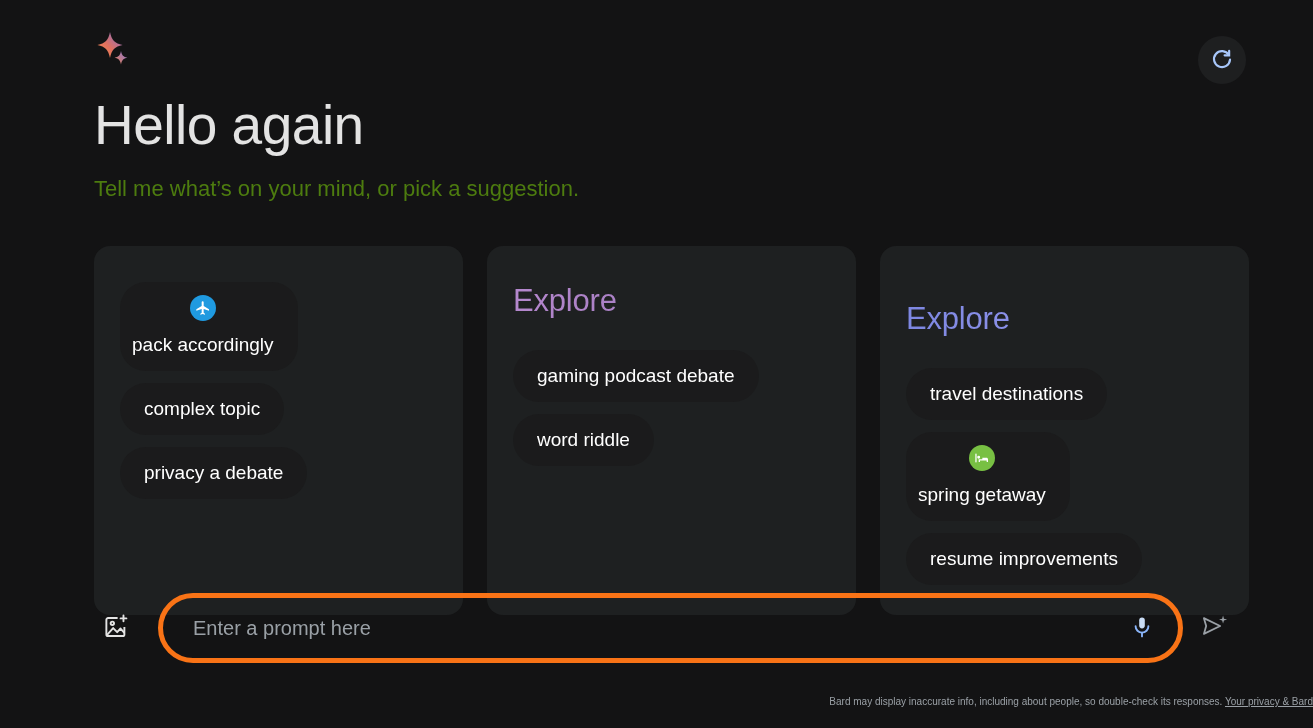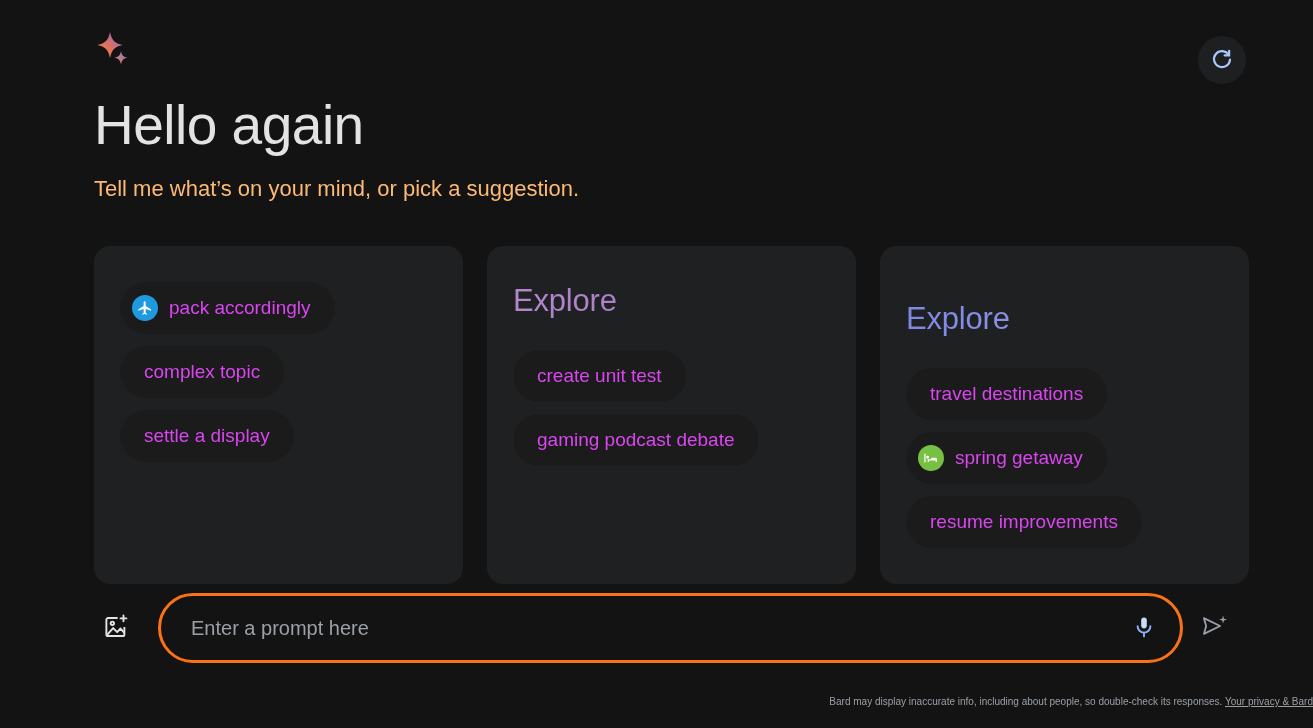--- a/index.html
+++ b/index.html
@@ -62,21 +62,21 @@
     letter-spacing: -0.5px;
     color: #e3e3e3;
     white-space: nowrap;
   }
 
   .greeting-subtitle {
     margin-top: 17px;
     font-size: 22px;
     line-height: 28px;
     font-weight: 400;
-    color: #fdba74;
+    color: #4d7c0f;
     white-space: nowrap;
   }
 
   
   .cards {
     position: absolute;
     left: 94px;
     top: 246px;
     width: 1155px;
     display: flex;
@@ -115,25 +115,26 @@
 
   .chip {
     display: flex;
     align-items: center;
     gap: 11px;
     background: #1b1b1c;
     border-radius: 26px;
     padding: 13px 24px;
     font-size: 19px;
     line-height: 26px;
-    color: #d946ef;
+    color: #ffffff;
     cursor: pointer;
     border: none;
     font-family: inherit;
     text-align: left;
+    flex-direction: column;
   }
   .chip.has-icon { padding-left: 12px; }
 
   .chip-icon {
     width: 26px;
     height: 26px;
     border-radius: 50%;
     display: flex;
     align-items: center;
     justify-content: center;
@@ -162,21 +163,21 @@
     background: none;
     border: none;
     cursor: pointer;
     flex: 0 0 auto;
     margin-right: 20px;
   }
 
   .prompt-input-wrap {
     flex: 1 1 auto;
     height: 70px;
-    border: 3px solid #f97316;
+    border: 5px solid #f97316;
     border-radius: 36px;
     display: flex;
     align-items: center;
     padding: 0 14px 0 30px;
     max-width: 1025px;
   }
 
   .prompt-input {
     flex: 1 1 auto;
     background: transparent;
@@ -282,38 +283,38 @@
           </svg>
         </span>
         <span>pack accordingly</span>
       </button>
 
       <button class="chip">
         <span>complex topic</span>
       </button>
 
       <button class="chip">
-        <span>settle a display</span>
+        <span>privacy a debate</span>
       </button>
 
     </div>
   </div>
 
   <div class="card">
     <div class="card-title" style="background-image: linear-gradient(90deg, rgb(183, 137, 207), rgb(168, 127, 196));">Explore</div>
     <div class="card-chips">
 
-      <button class="chip">
-        <span>create unit test</span>
-      </button>
 
       <button class="chip">
         <span>gaming podcast debate</span>
       </button>
 
+      <button class="chip">
+        <span>word riddle</span>
+      </button>
 
     </div>
   </div>
 
   <div class="card">
     <div class="card-title" style="background-image: linear-gradient(90deg, rgb(122, 133, 224), rgb(142, 146, 234)); margin-top: 18px;">Explore</div>
     <div class="card-chips">
 
       <button class="chip">
         <span>travel destinations</span>

